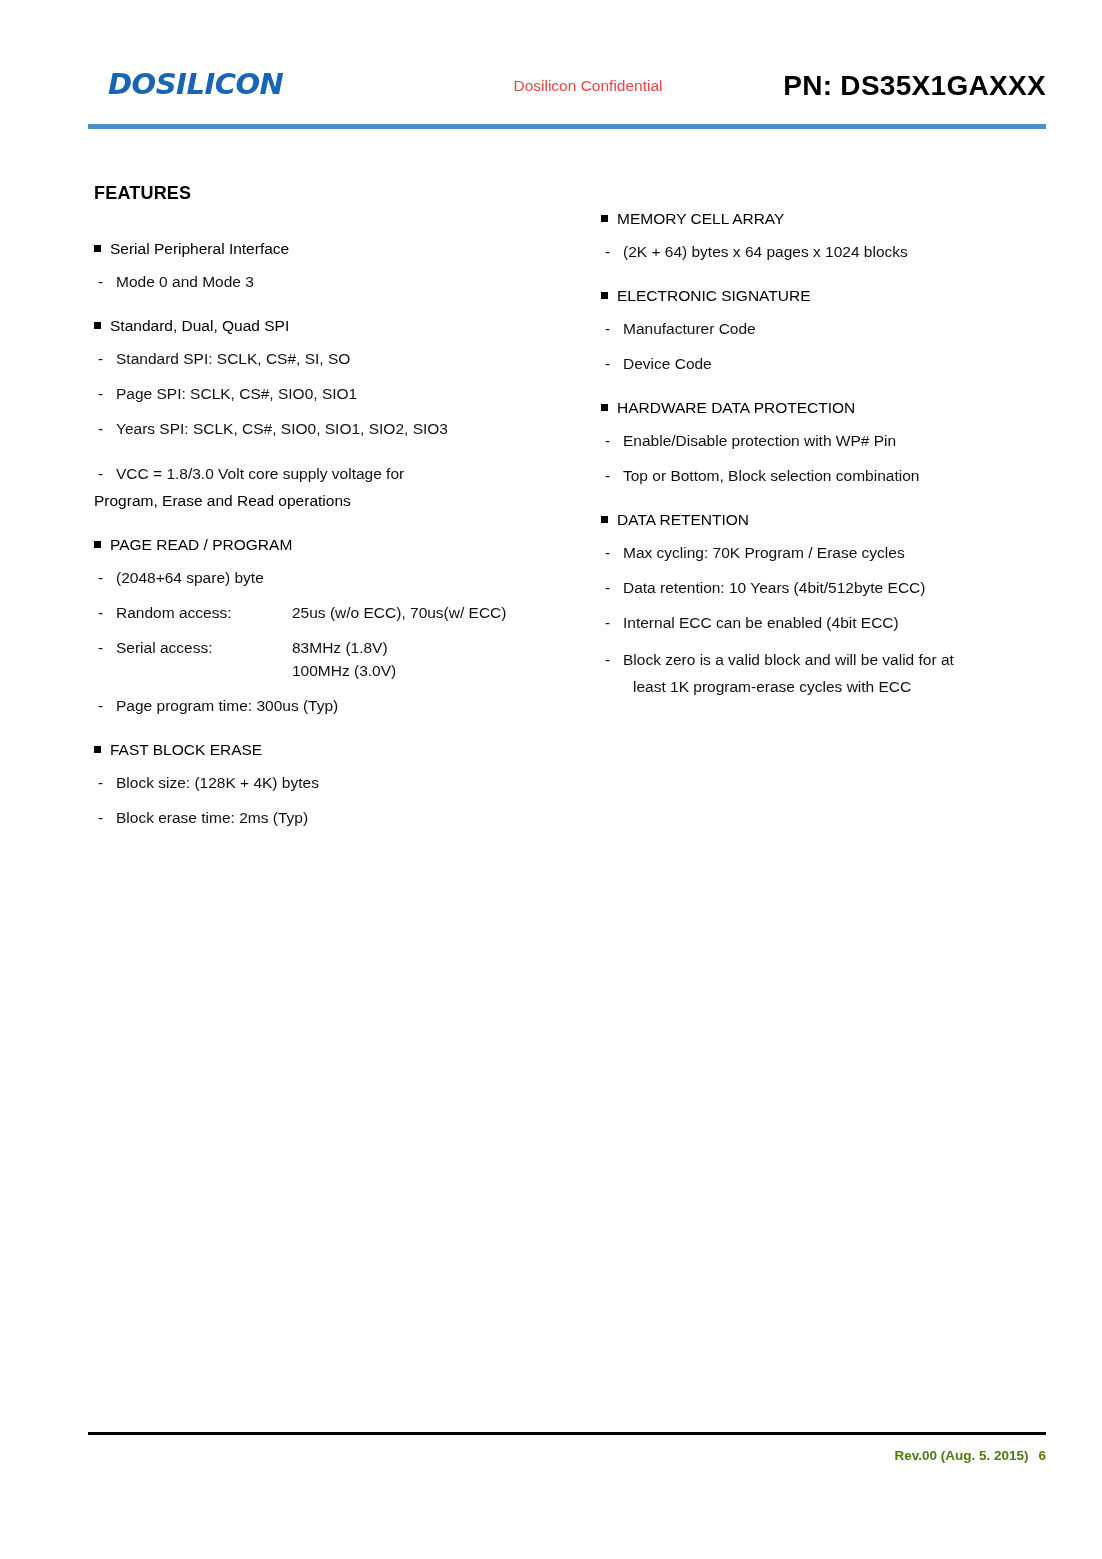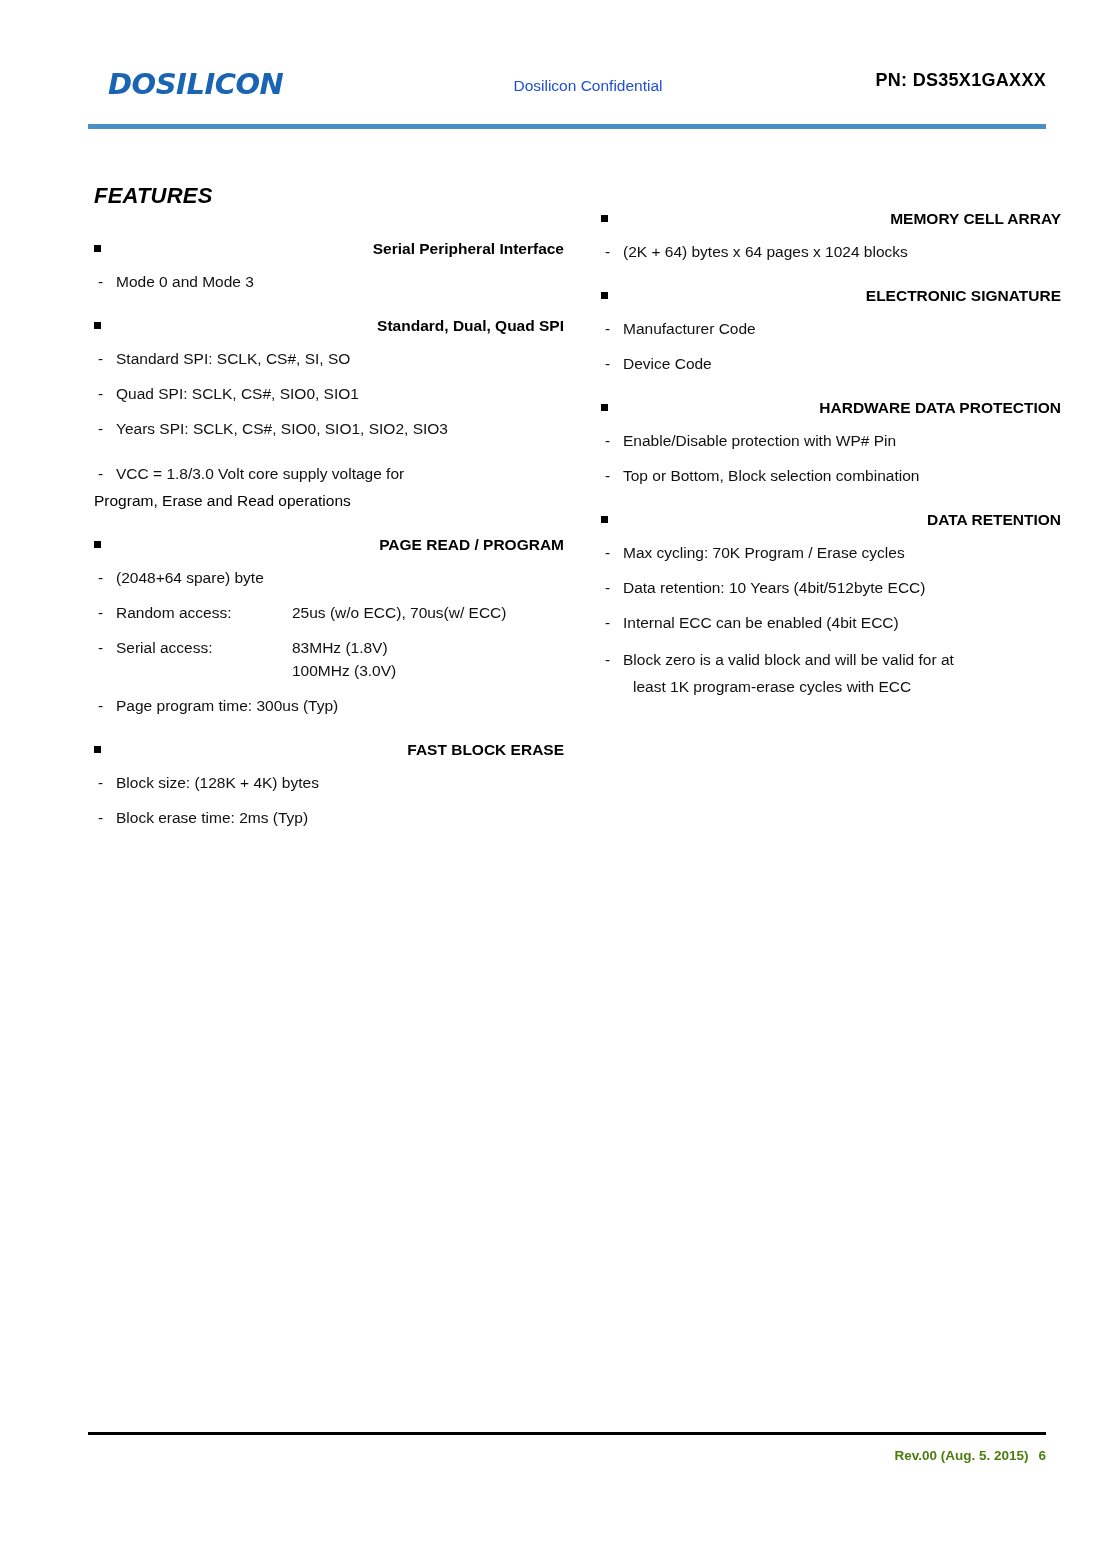--- a/index.html
+++ b/index.html
@@ -42,74 +42,72 @@
     color: #1a64b4;
     letter-spacing: -0.5px;
   }
   .confidential {
     position: absolute;
     left: 340px;
     top: 15px;
     width: 320px;
     text-align: center;
     font-size: 15.5px;
-    color: #1d4ed8;
+    color: #ef4444;
   }
   .pn {
     position: absolute;
     right: 0px;
     top: 8px;
-    font-size: 18px;
+    font-size: 28px;
     font-weight: bold;
     color: #000000;
     letter-spacing: 0.3px;
   }
   .header-rule {
     position: absolute;
     left: 72px;
     top: 124px;
     width: 958px;
     height: 5px;
     background: #4a90c4;
   }
 
   
   .features-title {
     position: absolute;
     left: 78px;
     top: 183px;
-    font-size: 22px;
+    font-size: 18px;
     font-weight: bold;
     letter-spacing: 0.2px;
-    font-style: italic;
   }
 
   .col-left {
     position: absolute;
     left: 78px;
     top: 238px;
     width: 470px;
   }
   .col-right {
     position: absolute;
     left: 585px;
     top: 208px;
     width: 460px;
   }
 
   .group { margin-bottom: 22px; }
 
   .grp-head {
     font-size: 15.5px;
-    font-weight: bold;
+    font-weight: normal;
     line-height: 22px;
     margin-bottom: 10px;
     position: relative;
     padding-left: 16px;
-    text-align: right;
   }
   .grp-head .bullet {
     position: absolute;
     left: 0;
     top: 7px;
     width: 7px;
     height: 7px;
     background: #000;
     display: inline-block;
   }
@@ -196,21 +194,21 @@
       <div class="grp-head">
         <span class="bullet"></span>
         <span>Standard, Dual, Quad SPI</span>
       </div>
       <div class="item">
         <span class="dash">-</span>
         <span>Standard SPI: SCLK, CS#, SI, SO</span>
       </div>
       <div class="item">
         <span class="dash">-</span>
-        <span>Quad SPI: SCLK, CS#, SIO0, SIO1</span>
+        <span>Page SPI: SCLK, CS#, SIO0, SIO1</span>
       </div>
       <div class="item">
         <span class="dash">-</span>
         <span>Years SPI: SCLK, CS#, SIO0, SIO1, SIO2, SIO3</span>
       </div>
     </div>
 
     <div class="group">
       <div class="item">
         <span class="dash">-</span>

